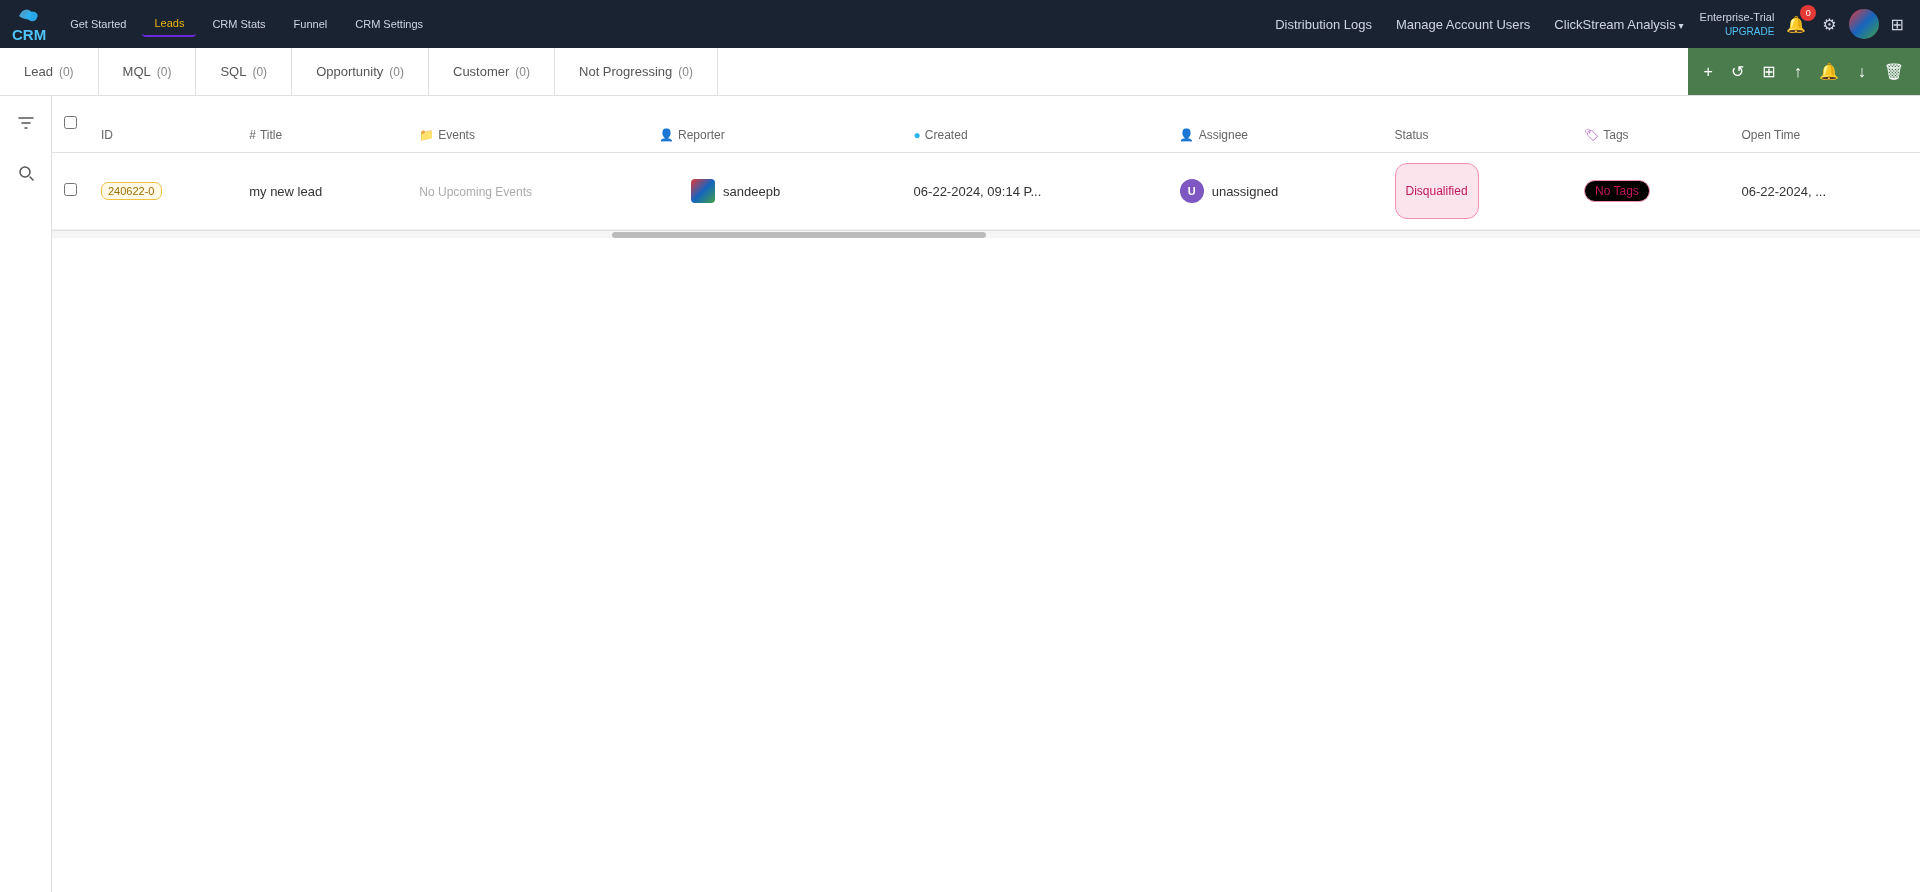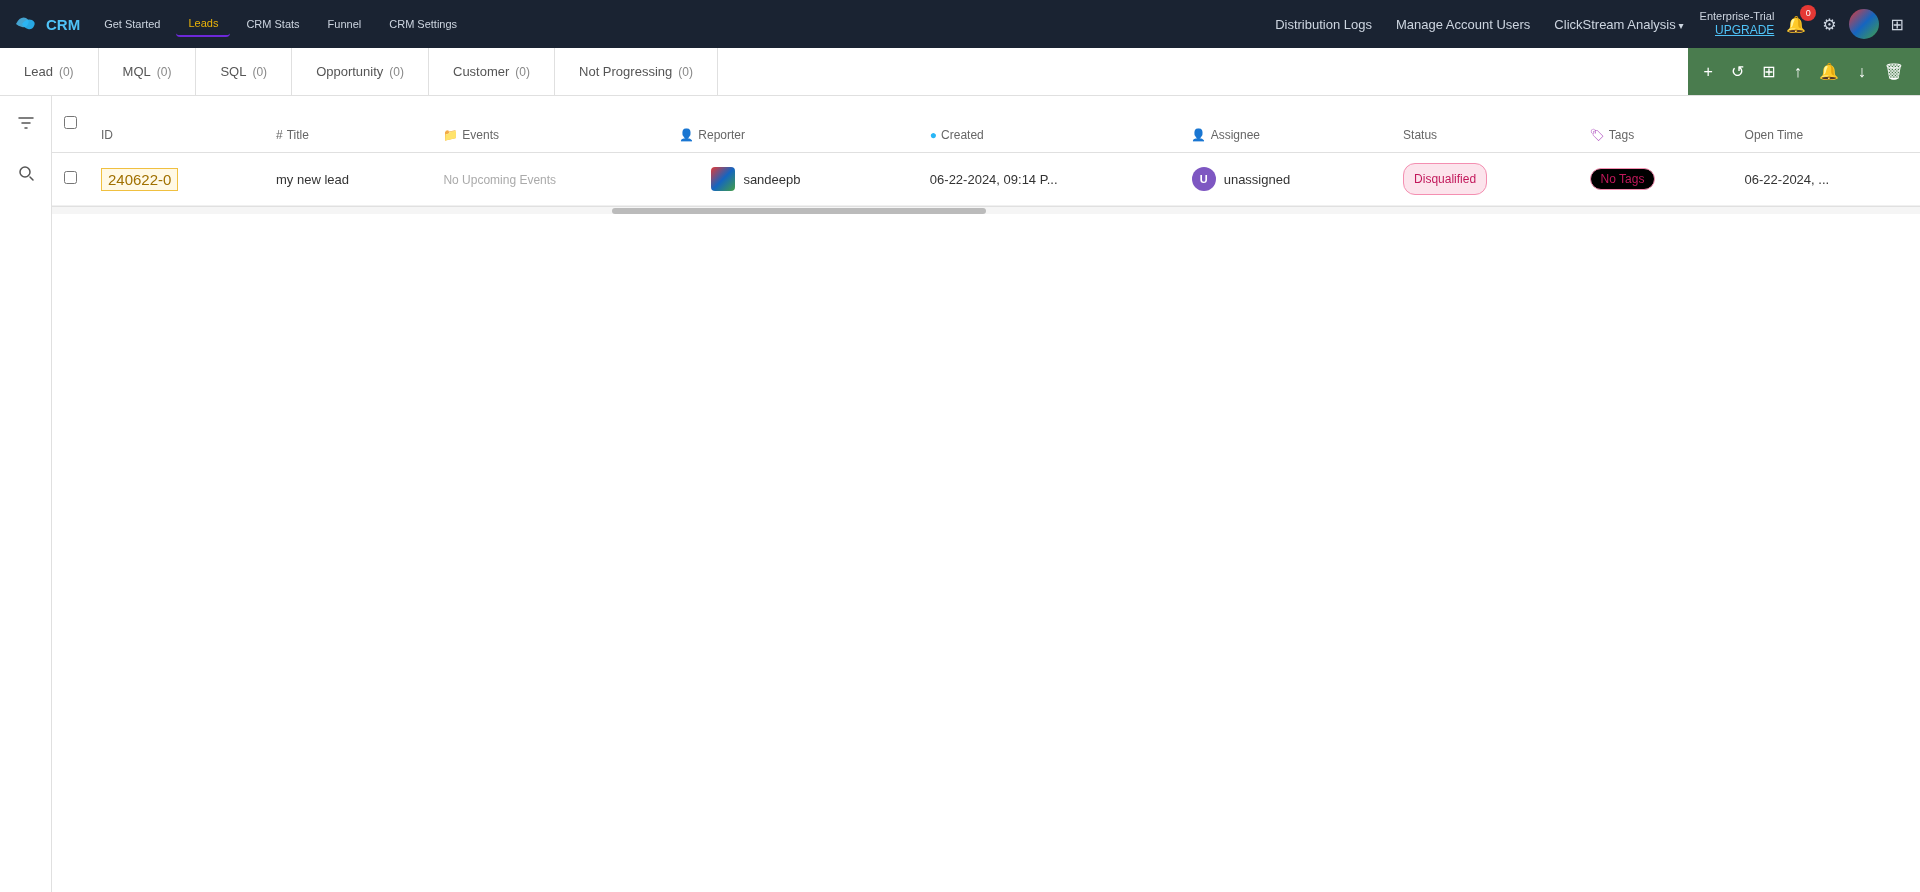--- a/index.html
+++ b/index.html
@@ -11,25 +11,25 @@
       height: 48px;
       display: flex;
       align-items: center;
       padding: 0 12px;
       gap: 4px;
       position: relative;
     }
     .nav-logo {
       display: flex;
       align-items: center;
-      gap: 6px;
       color: #4fc3f7;
       font-weight: 600;
       font-size: 15px;
       margin-right: 8px;
+      flex-direction: column;
     }
     .nav-logo-icon {
       width: 28px;
       height: 20px;
     }
     .nav-item {
       color: #cdd5e0;
       padding: 6px 12px;
       border-radius: 4px;
       cursor: pointer;
@@ -58,22 +58,21 @@
       font-size: 10px;
     }
     .enterprise-badge {
       font-size: 11px;
       color: #cdd5e0;
       text-align: right;
       line-height: 1.3;
     }
     .enterprise-badge .upgrade {
       color: #4fc3f7;
-      font-size: 12px;
-      text-decoration: underline;
+      font-size: 10px;
       cursor: pointer;
     }
     .notif-badge {
       position: relative;
       display: inline-flex;
       align-items: center;
       justify-content: center;
     }
     .badge-count {
       position: absolute;
@@ -215,22 +214,22 @@
       margin-top: 22px;
     }
     .col-icon {
       font-size: 12px;
     }
     .id-badge {
       background: #fff9e6;
       border: 1px solid #f0c040;
       color: #a07000;
       padding: 2px 6px;
-      border-radius: 0;
-      font-size: 15px;
+      border-radius: 7px;
+      font-size: 11px;
       display: inline-block;
     }
     .reporter-cell {
       display: flex;
       align-items: center;
       gap: 8px;
       margin-left: 32px;
     }
     .reporter-avatar {
       width: 24px;
@@ -255,21 +254,21 @@
       background: #7e57c2;
       display: flex;
       align-items: center;
       justify-content: center;
       font-size: 11px;
       color: #fff;
       font-weight: 600;
     }
     .status-badge {
       display: inline-block;
-      padding: 8px 10px;
+      padding: 20px 10px;
       border-radius: 12px;
       font-size: 12px;
       text-align: center;
     }
     .status-disqualified {
       border: 1px solid #f48fb1;
       color: #c2185b;
       background: #fce4ec;
     }
     .tag-badge {

